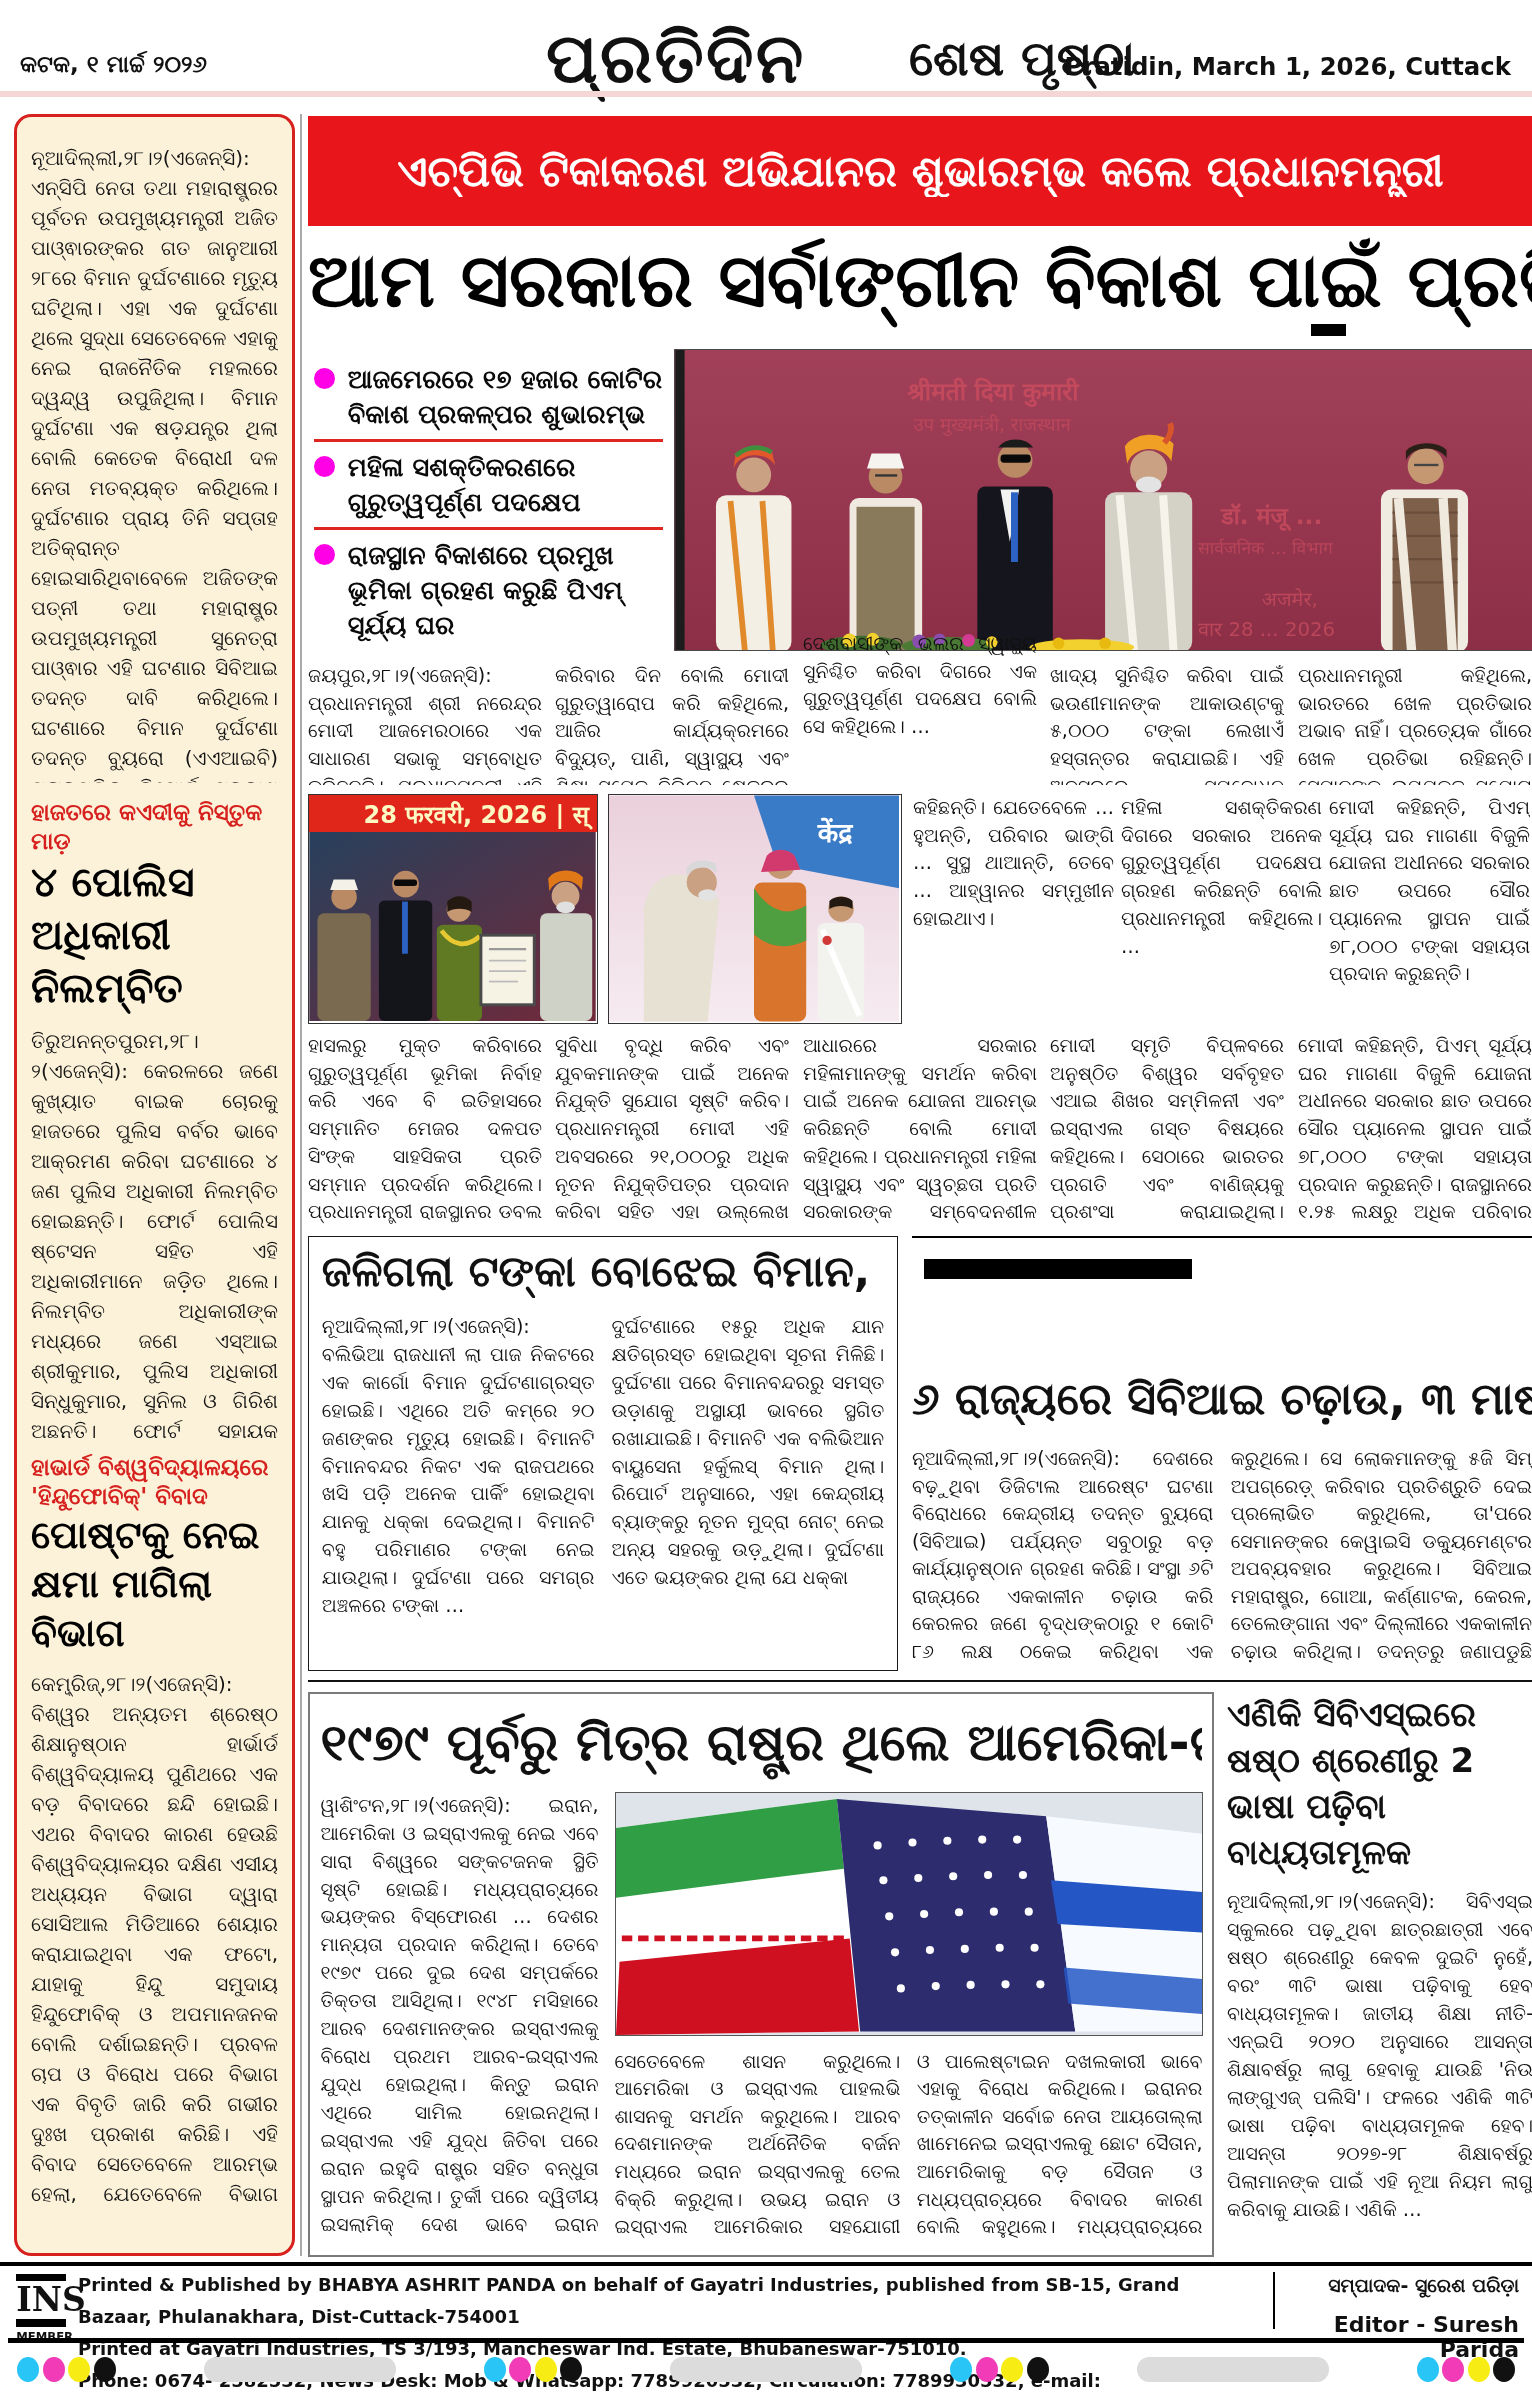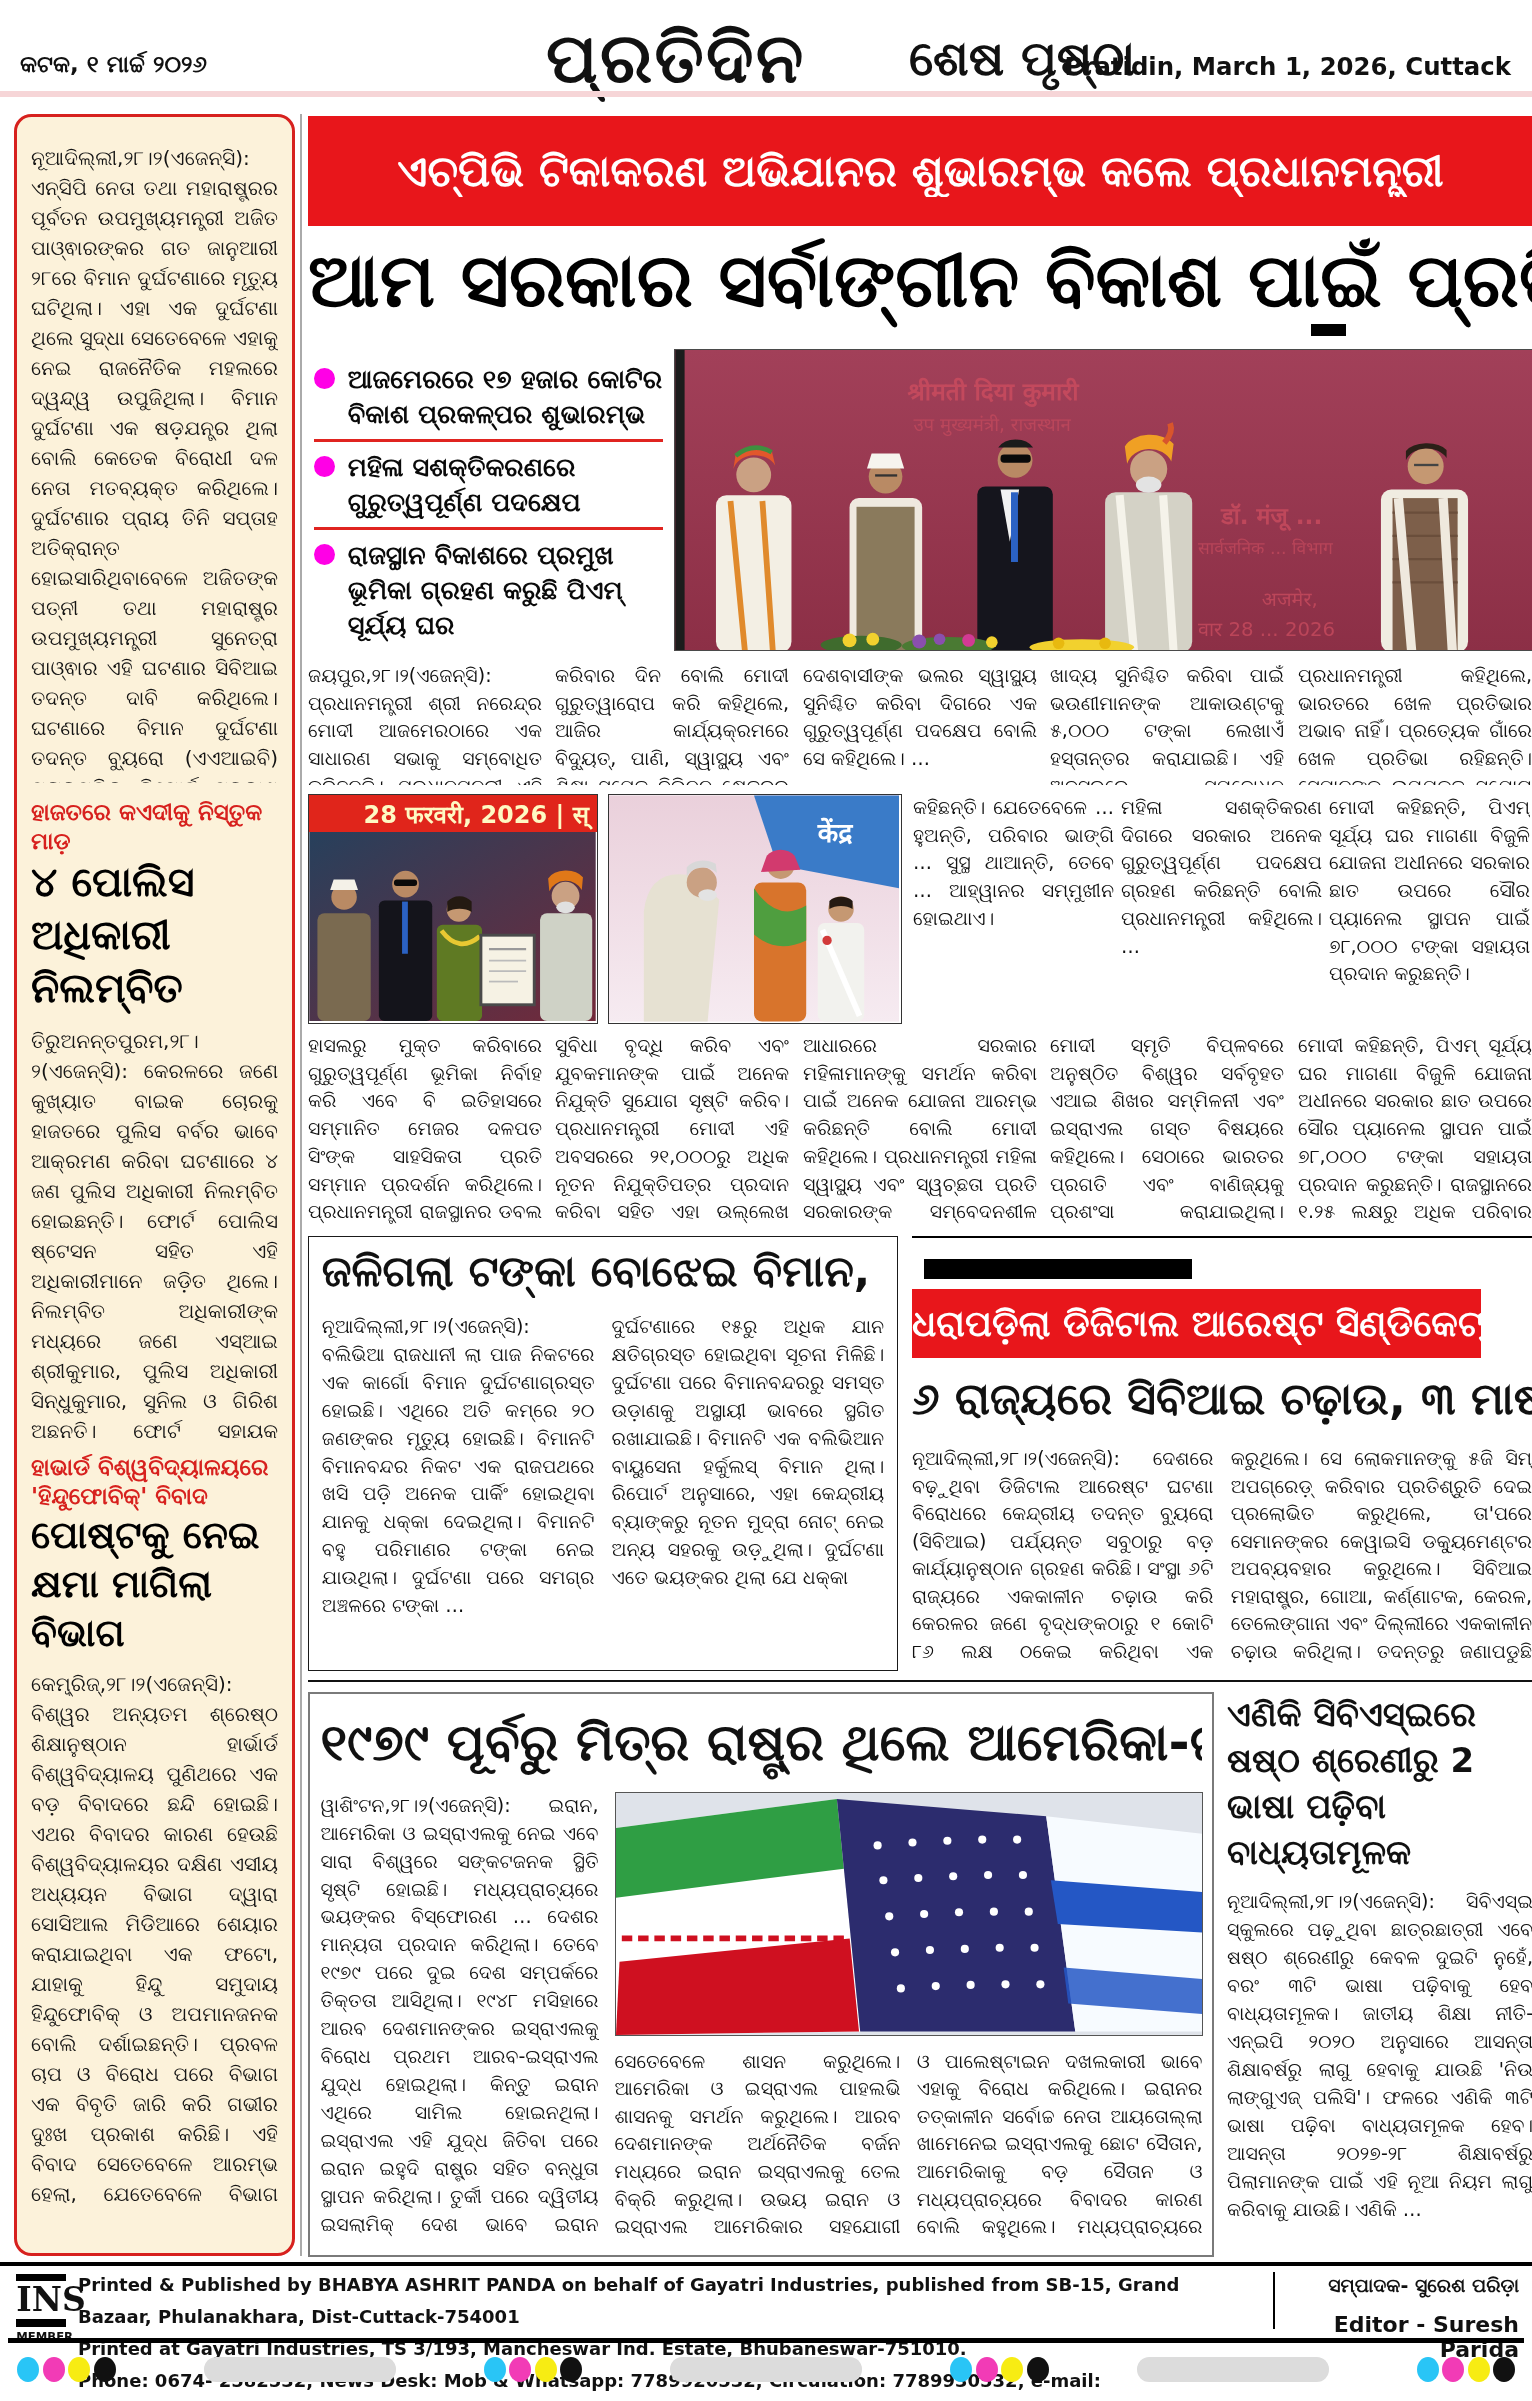--- a/index.html
+++ b/index.html
@@ -212,21 +212,21 @@
           <circle cx="545" cy="503" r="10" fill="#f2d12e"></circle>
         <ellipse cx="700" cy="512" rx="90" ry="14" fill="#f2d12e"></ellipse>
         <circle cx="660" cy="505" r="10" fill="#e8b90f"></circle>
           <circle cx="740" cy="505" r="10" fill="#e8b90f"></circle>
       </g>
     </svg>
   </div>
 
   <div class="col" style="left:308px;top:662px;height:123px">ଜୟପୁର,୨୮।୨(ଏଜେନ୍ସି): ପ୍ରଧାନମନ୍ତ୍ରୀ ଶ୍ରୀ ନରେନ୍ଦ୍ର ମୋଦୀ ଆଜମେରଠାରେ ଏକ ସାଧାରଣ ସଭାକୁ ସମ୍ବୋଧିତ କରିଛନ୍ତି। ପ୍ରଧାନମନ୍ତ୍ରୀ ଏହି ଅଞ୍ଚଳର ସାଂସ୍କୃତିକ ଏବଂ ବୀରତ୍ୱପୂର୍ଣ୍ଣ ଐତିହ୍ୟ ପ୍ରତି ଶ୍ରଦ୍ଧାଞ୍ଜଳି ଅର୍ପଣ କରିଛନ୍ତି। ସେ ସୁରସୁରାର ତେଜାଜୀ ଧାମ ଏବଂ</div>
   <div class="col" style="left:555px;top:662px;height:123px">କରିବାର ଦିନ ବୋଲି ମୋଦୀ ଗୁରୁତ୍ୱାରୋପ କରି କହିଥିଲେ, ଆଜିର କାର୍ଯ୍ୟକ୍ରମରେ ବିଦ୍ୟୁତ୍, ପାଣି, ସ୍ୱାସ୍ଥ୍ୟ ଏବଂ ଶିକ୍ଷା ସମେତ ବିଭିନ୍ନ କ୍ଷେତ୍ରର ପ୍ରାୟ ୧୭,୦୦୦ କୋଟି ଟଙ୍କାର ପ୍ରକଳ୍ପର ଉଦ୍‌ଘାଟନ ଏବଂ ଭିତ୍ତିପ୍ରସ୍ତର ସ୍ଥାପନ କରାଯାଇଛି, ଯାହା ରାଜସ୍ଥାନର ଲୋକଙ୍କ</div>
-  <div class="col" style="left:803px;top:662px;height:123px">ଦେଶବାସୀଙ୍କ ଭଲର ସ୍ୱାସ୍ଥ୍ୟ ସୁନିଶ୍ଚିତ କରିବା ଦିଗରେ ଏକ ଗୁରୁତ୍ୱପୂର୍ଣ୍ଣ ପଦକ୍ଷେପ ବୋଲି ସେ କହିଥିଲେ। …</div>
+  <div class="col" style="left:803px;top:630px;height:123px">ଦେଶବାସୀଙ୍କ ଭଲର ସ୍ୱାସ୍ଥ୍ୟ ସୁନିଶ୍ଚିତ କରିବା ଦିଗରେ ଏକ ଗୁରୁତ୍ୱପୂର୍ଣ୍ଣ ପଦକ୍ଷେପ ବୋଲି ସେ କହିଥିଲେ। …</div>
   <div class="col" style="left:1050px;top:662px;height:123px">ଖାଦ୍ୟ ସୁନିଶ୍ଚିତ କରିବା ପାଇଁ ଭଉଣୀମାନଙ୍କ ଆକାଉଣ୍ଟକୁ ୫,୦୦୦ ଟଙ୍କା ଲେଖାଏଁ ହସ୍ତାନ୍ତର କରାଯାଇଛି। ଏହି ଅବସରରେ ସମ୍ବୋଧନ ଦେବାବେଳେ ଭାବୁକ ହୋଇପଡ଼ିଥିଲେ ପ୍ରଧାନମନ୍ତ୍ରୀ।</div>
   <div class="col" style="left:1298px;top:662px;height:123px">ପ୍ରଧାନମନ୍ତ୍ରୀ କହିଥିଲେ, ଭାରତରେ ଖେଳ ପ୍ରତିଭାର ଅଭାବ ନାହିଁ। ପ୍ରତ୍ୟେକ ଗାଁରେ ଖେଳ ପ୍ରତିଭା ରହିଛନ୍ତି। ସେମାନଙ୍କୁ ଉପଯୁକ୍ତ ସୁଯୋଗ ଦେବା ଆବଶ୍ୟକ। …</div>
 
   <div class="inset" style="left:308px;width:290px;">
     <div class="ip1-banner">
       <span>28 फरवरी, 2026 | स्</span>
     </div>
     <svg width="287" height="189" viewBox="0 0 494 326">
       <defs>
           <linearGradient id="bgIp1" x1="0" y1="0" x2="1" y2="1">
@@ -314,23 +314,20 @@
     <div class="crash-head">ଜଳିଗଲା ଟଙ୍କା ବୋଝେଇ ବିମାନ, ୨୦ ମୃତ</div>
     <div class="crash-cols">
       <div>ନୂଆଦିଲ୍ଲୀ,୨୮।୨(ଏଜେନ୍ସି): ବଲିଭିଆ ରାଜଧାନୀ ଲା ପାଜ ନିକଟରେ ଏକ କାର୍ଗୋ ବିମାନ ଦୁର୍ଘଟଣାଗ୍ରସ୍ତ ହୋଇଛି। ଏଥିରେ ଅତି କମ୍‌ରେ ୨୦ ଜଣଙ୍କର ମୃତ୍ୟୁ ହୋଇଛି। ବିମାନଟି ବିମାନବନ୍ଦର ନିକଟ ଏକ ରାଜପଥରେ ଖସି ପଡ଼ି ଅନେକ ପାର୍କିଂ ହୋଇଥିବା ଯାନକୁ ଧକ୍କା ଦେଇଥିଲା। ବିମାନଟି ବହୁ ପରିମାଣର ଟଙ୍କା ନେଇ ଯାଉଥିଲା। ଦୁର୍ଘଟଣା ପରେ ସମଗ୍ର ଅଞ୍ଚଳରେ ଟଙ୍କା …</div>
       <div>ଦୁର୍ଘଟଣାରେ ୧୫ରୁ ଅଧିକ ଯାନ କ୍ଷତିଗ୍ରସ୍ତ ହୋଇଥିବା ସୂଚନା ମିଳିଛି। ଦୁର୍ଘଟଣା ପରେ ବିମାନବନ୍ଦରରୁ ସମସ୍ତ ଉଡ଼ାଣକୁ ଅସ୍ଥାୟୀ ଭାବରେ ସ୍ଥଗିତ ରଖାଯାଇଛି। ବିମାନଟି ଏକ ବଲିଭିଆନ ବାୟୁସେନା ହର୍କୁଲସ୍ ବିମାନ ଥିଲା। ରିପୋର୍ଟ ଅନୁସାରେ, ଏହା କେନ୍ଦ୍ରୀୟ ବ୍ୟାଙ୍କରୁ ନୂତନ ମୁଦ୍ରା ନୋଟ୍ ନେଇ ଅନ୍ୟ ସହରକୁ ଉଡ଼ୁଥିଲା। ଦୁର୍ଘଟଣା ଏତେ ଭୟଙ୍କର ଥିଲା ଯେ ଧକ୍କା</div>
     </div>
   </div>
 
   <div class="dig">
     <div class="dig-rule"></div>
     <div class="dig-dash"></div>
-    <div class="dig-banner">
-      <span>ଧରାପଡ଼ିଲା ଡିଜିଟାଲ ଆରେଷ୍ଟ ସିଣ୍ଡିକେଟ୍</span>
-    </div>
     <div class="dig-head">୬ ରାଜ୍ୟରେ ସିବିଆଇ ଚଢ଼ାଉ, ୩ ମାଷ୍ଟରମାଇଣ୍ଡ ଗିରଫ</div>
     <div class="dig-cols">
       <div>ନୂଆଦିଲ୍ଲୀ,୨୮।୨(ଏଜେନ୍ସି): ଦେଶରେ ବଢ଼ୁଥିବା ଡିଜିଟାଲ ଆରେଷ୍ଟ ଘଟଣା ବିରୋଧରେ କେନ୍ଦ୍ରୀୟ ତଦନ୍ତ ବ୍ୟୁରୋ (ସିବିଆଇ) ପର୍ଯ୍ୟନ୍ତ ସବୁଠାରୁ ବଡ଼ କାର୍ଯ୍ୟାନୁଷ୍ଠାନ ଗ୍ରହଣ କରିଛି। ସଂସ୍ଥା ୬ଟି ରାଜ୍ୟରେ ଏକକାଳୀନ ଚଢ଼ାଉ କରି କେରଳର ଜଣେ ବୃଦ୍ଧଙ୍କଠାରୁ ୧ କୋଟି ୮୬ ଲକ୍ଷ ଠକେଇ କରିଥିବା ଏକ ନେଟ୍‌ୱାର୍କର ପର୍ଦ୍ଦାଫାସ୍ କରିଛି। ଏହି ଅଭିଯାନ ସମୟରେ ସିବିଆଇ ନାଗପୁର, ଗୋଆ ଏବଂ ବେଙ୍ଗାଲୁରୁରୁ ୩ଜଣ ପ୍ରମୁଖ ମାଷ୍ଟରମାଇଣ୍ଡଙ୍କୁ ଗିରଫ କରିଛି। ନାଗପୁରର ମହମ୍ମଦ ମୁସ୍ତାକ ଏକ ଜାଲ କମ୍ପାନି ଚଳାଉଥିଲେ। ସେ ଜାଲିଆତି କରି କଳା ଟଙ୍କା ଧଳା କରିବା ପାଇଁ ତାଙ୍କ କମ୍ପାନିର ଆକାଉଣ୍ଟ ବ୍ୟବହାର କରିଥିଲେ। ତାଙ୍କ ନିକଟରୁ ବହୁ ସଂଖ୍ୟକ ଡେବିଟ୍ କାର୍ଡ ଏବଂ ଡିଜିଟାଲ୍ ଡିଭାଇସ୍ ଜବତ କରାଯାଇଥିଲା। ଗୋଆର କ୍ଲେସିନ୍ ଜାକବ୍ ଆବ୍ରାହମ୍ ଏକ ମ୍ୟୁଲ୍ ଆକାଉଣ୍ଟ (ମନି ଲଣ୍ଡରିଂ ପାଇଁ ବ୍ୟବହୃତ ଏକ ଆକାଉଣ୍ଟ)ର ପରିଚାଳକ ବୋଲି</div>
       <div>କରୁଥିଲେ। ସେ ଲୋକମାନଙ୍କୁ ୫ଜି ସିମ୍ ଅପଗ୍ରେଡ଼୍ କରିବାର ପ୍ରତିଶ୍ରୁତି ଦେଇ ପ୍ରଲୋଭିତ କରୁଥିଲେ, ତା'ପରେ ସେମାନଙ୍କର କେୱାଇସି ଡକ୍ୟୁମେଣ୍ଟର ଅପବ୍ୟବହାର କରୁଥିଲେ। ସିବିଆଇ ମହାରାଷ୍ଟ୍ର, ଗୋଆ, କର୍ଣ୍ଣାଟକ, କେରଳ, ତେଲେଙ୍ଗାନା ଏବଂ ଦିଲ୍ଲୀରେ ଏକକାଳୀନ ଚଢ଼ାଉ କରିଥିଲା। ତଦନ୍ତରୁ ଜଣାପଡୁଛି ଯେ ଏହି ଗ୍ୟାଙ୍ଗର ବିଦେଶୀ ଦେଶ ସହିତ ସମ୍ପର୍କ ଅଛି। ସାଇବର ଠକେଇ କାର୍ଯ୍ୟକଳାପ ସୀମା ପାର୍ ହୋଇ ଚାଲିଥିବା ସନ୍ଦେହ କରାଯାଉଛି। ଚଢ଼ାଉ ସମୟରେ ଡିଜିଟାଲ୍ ଡିଭାଇସ୍, ଅନେକ ବ୍ୟାଙ୍କର ଡେବିଟ୍ କାର୍ଡ ଏବଂ ଅପରାଧିକ କାଗଜପତ୍ର ଜବତ କରାଯାଇଛି। ସେସବୁର ଯାଞ୍ଚ କରାଯାଉଛି</div>
     </div>
   </div>
 
   <div class="mid-rule"></div>
 
   <div class="iran-box">

